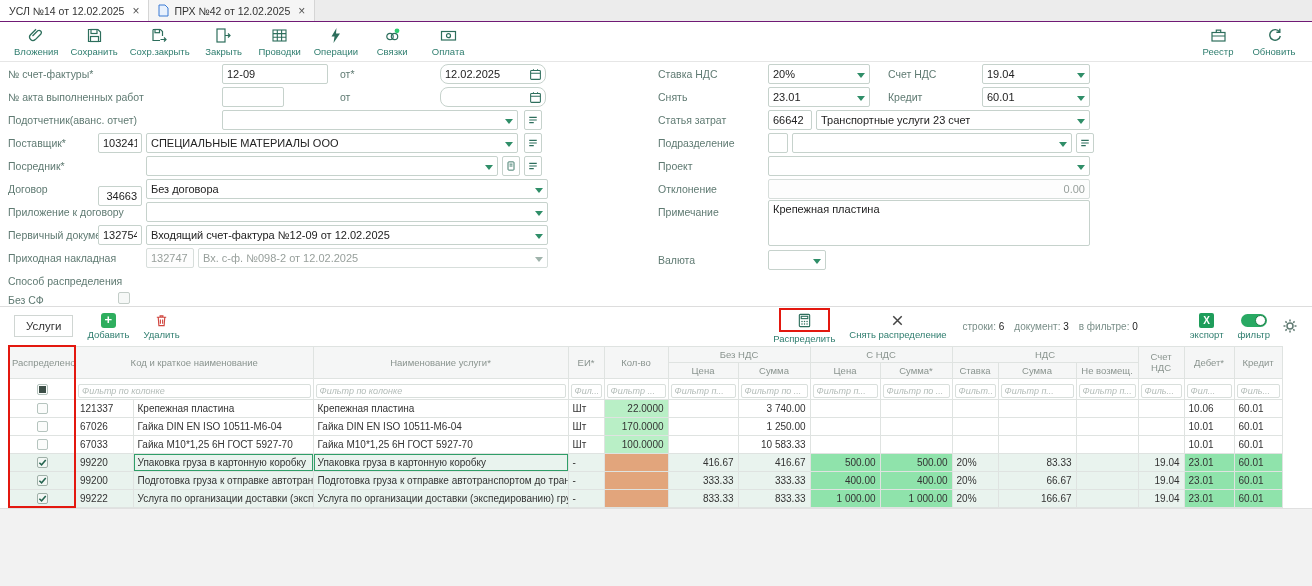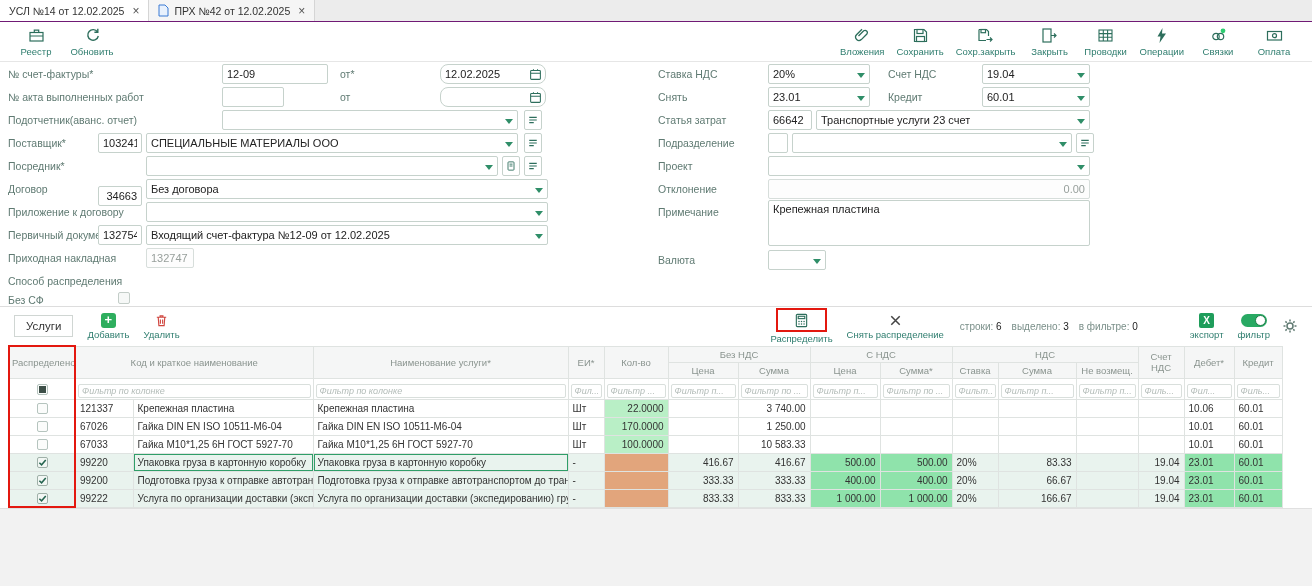--- a/index.html
+++ b/index.html
@@ -119,40 +119,20 @@
         <svg viewBox="0 0 11 13">
             <path d="M1 1 h6 l3 3 v8 H1 z" fill="#e8f1fd" stroke="#3b7bd4" stroke-width="1"></path>
           </svg>
       </span>
       <span>ПРХ №42 от 12.02.2025</span>
       <span class="tab-close">×</span>
     </div>
   </div>
 
   <div class="toolbar">
-    <div class="tb-group" id="tb-right">
-        <div class="tb-btn">
-          <span class="tb-icon">
-            <svg viewBox="0 0 17 17" fill="none" stroke="currentColor" stroke-width="1.2">
-              <rect x="2" y="5.5" width="13" height="8.5"></rect>
-              <path d="M6.3 5.5 V3.2 h4.4 v2.3 M2 9 h13"></path>
-            </svg>
-          </span>
-          <span class="tb-label">Реестр</span>
-        </div>
-        <div class="tb-btn">
-          <span class="tb-icon">
-            <svg viewBox="0 0 17 17" fill="none" stroke="currentColor" stroke-width="1.4">
-              <path d="M13.5 5 A5.3 5.3 0 1 0 14.3 9"></path>
-              <path d="M13.8 1.8 v3.4 h-3.4"></path>
-            </svg>
-          </span>
-          <span class="tb-label">Обновить</span>
-        </div>
-      </div>
     <div class="tb-group" id="tb-left">
         <div class="tb-btn">
           <span class="tb-icon">
             <svg viewBox="0 0 17 17" fill="none" stroke="currentColor" stroke-width="1.3">
               <path d="M4.5 9 L9.7 3.8 a2.3 2.3 0 0 1 3.2 3.2 L7.3 12.6 a3.4 3.4 0 0 1 -4.8 -4.8 L8 2.3"></path>
             </svg>
           </span>
           <span class="tb-label">Вложения</span>
         </div>
         <div class="tb-btn">
@@ -213,20 +193,40 @@
           <span class="tb-label">Связки</span>
         </div>
         <div class="tb-btn">
           <span class="tb-icon">
             <svg viewBox="0 0 17 17" fill="none" stroke="currentColor" stroke-width="1.2">
               <rect x="1.5" y="4.5" width="14" height="8.5"></rect>
               <circle cx="8.5" cy="8.7" r="2"></circle>
             </svg>
           </span>
           <span class="tb-label">Оплата</span>
+        </div>
+      </div>
+    <div class="tb-group" id="tb-right">
+        <div class="tb-btn">
+          <span class="tb-icon">
+            <svg viewBox="0 0 17 17" fill="none" stroke="currentColor" stroke-width="1.2">
+              <rect x="2" y="5.5" width="13" height="8.5"></rect>
+              <path d="M6.3 5.5 V3.2 h4.4 v2.3 M2 9 h13"></path>
+            </svg>
+          </span>
+          <span class="tb-label">Реестр</span>
+        </div>
+        <div class="tb-btn">
+          <span class="tb-icon">
+            <svg viewBox="0 0 17 17" fill="none" stroke="currentColor" stroke-width="1.4">
+              <path d="M13.5 5 A5.3 5.3 0 1 0 14.3 9"></path>
+              <path d="M13.8 1.8 v3.4 h-3.4"></path>
+            </svg>
+          </span>
+          <span class="tb-label">Обновить</span>
         </div>
       </div>
   </div>
 
   <div class="form-area">
 
     <span class="flabel" style="left:8px;top:2px">№ счет-фактуры*</span>
     <input class="finput" style="left: 222px; top: 2px; width: 106px;" value="12-09">
     <span class="flabel" style="left:340px;top:2px">от*</span>
     <div class="datefield" style="left:440px;top:2px;width:106px">
@@ -307,20 +307,24 @@
 
     <span class="flabel" style="left:8px;top:163px">Первичный документ</span>
     <input class="finput" style="left: 98px; top: 163px; width: 44px;" value="132754">
     <div class="combo" style="left:146px;top:163px;width:402px">
       <span class="combo-text">Входящий счет-фактура №12-09 от 12.02.2025</span>
         <span class="chev"></span>
     </div>
 
     <span class="flabel" style="left:8px;top:186px">Приходная накладная</span>
     <input class="finput dis" style="left: 146px; top: 186px; width: 48px;" disabled="" value="132747">
+    <div class="combo dis" style="left:198px;top:186px;width:350px">
+      <span class="combo-text">Вх. с-ф. №098-2 от 12.02.2025</span>
+        <span class="chev"></span>
+    </div>
 
     <span class="flabel" style="left:8px;top:209px">Способ распределения</span>
 
     <span class="flabel" style="left:8px;top:228px">Без СФ</span>
     <span class="form-cb" style="left:118px;top:230px"></span>
 
     <span class="flabel" style="left:658px;top:2px">Ставка НДС</span>
     <div class="combo" style="left:768px;top:2px;width:102px">
       <span class="combo-text">20%</span>
         <span class="chev"></span>
@@ -418,21 +422,21 @@
       <div class="gt-btn">
         <span class="gt-icon">
           <svg viewBox="0 0 16 16" stroke="#444" stroke-width="1.6">
               <path d="M3.5 3.5 L12.5 12.5 M12.5 3.5 L3.5 12.5"></path>
             </svg>
         </span>
         <span class="gt-label">Снять распределение</span>
       </div>
       <div class="gt-stats">
         <span><span class="stat-label">строки:</span> <span class="stat-val">6</span></span>
-        <span><span class="stat-label">выделено:</span> <span class="stat-val">3</span></span>
+        <span><span class="stat-label">документ:</span> <span class="stat-val">3</span></span>
         <span><span class="stat-label">в фильтре:</span> <span class="stat-val">0</span></span>
       </div>
       <div class="gt-btn" style="margin-left:52px">
         <span class="gt-icon">
             <span class="xls-icon">X</span>
           </span>
         <span class="gt-label">экспорт</span>
       </div>
       <div class="gt-btn">
         <span class="gt-icon">

